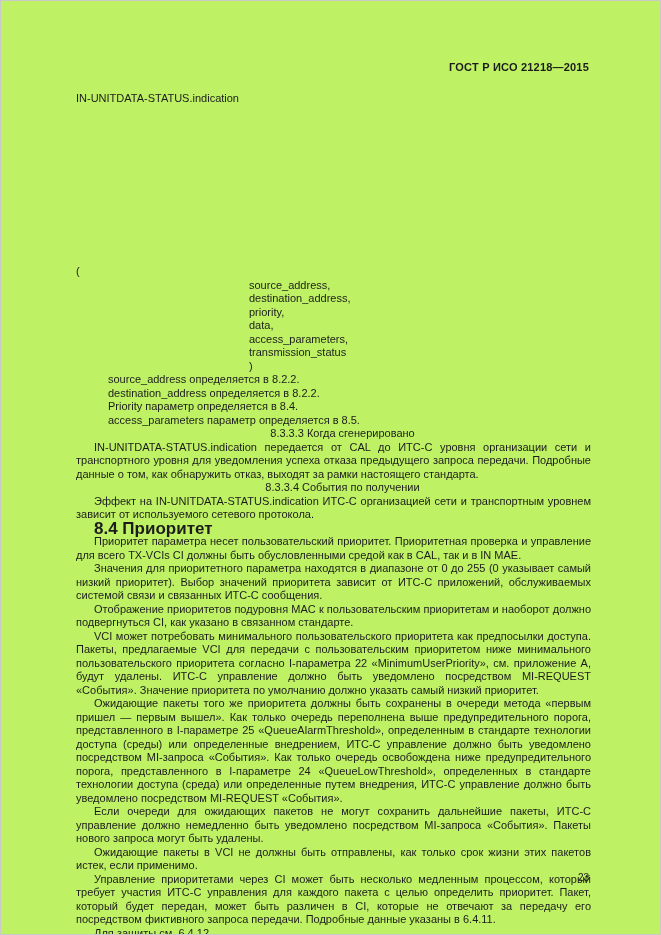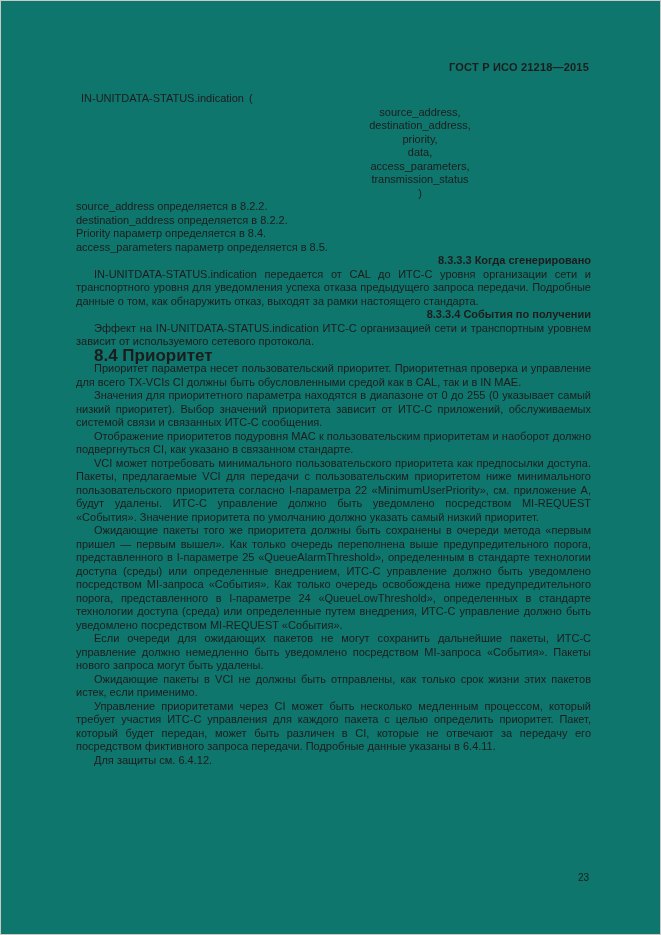--- a/index.html
+++ b/index.html
@@ -5,21 +5,21 @@
   html, body {
     margin: 0;
     padding: 0;
     background: #ffffff;
   }
   .page {
     position: relative;
     width: 659px;
     height: 933px;
     border: 1px solid #c9c9c9;
-    background: #0f766e;
+    background: #bef264;
     font-family: "Liberation Sans", sans-serif;
     color: #1c1c1c;
     box-sizing: content-box;
     overflow: hidden;
   }
   .doc-header {
     position: absolute;
     top: 60px;
     right: 71px;
     font-size: 11px;
@@ -30,43 +30,45 @@
     position: absolute;
     left: 75px;
     top: 91px;
     width: 515px;
     font-size: 11px;
     line-height: 13.5px;
     text-align: justify;
   }
   .sig-row {
     display: flex;
-    text-align: center;
+    text-align: left;
+    flex-direction: column;
   }
   .sig-name {
     flex: 0 0 173px;
     width: 173px;
   }
   .sig-params {
     margin-left: 173px;
-    text-align: center;
+    text-align: left;
   }
   .content p {
     margin: 0;
     text-indent: 18px;
   }
   .def-line {
     text-align: left;
   }
   .content p.def-line {
     text-indent: 0;
+    margin-left: 32px;
   }
   .sub-heading {
-    font-weight: bold;
-    text-align: right;
+    font-weight: normal;
+    text-align: center;
   }
   .section-heading {
     font-size: 17px;
     font-weight: bold;
     margin: 14px 0 12px 0;
     text-indent: 18px !important;
     text-align: left;
   }
   .page-number {
     position: absolute;

